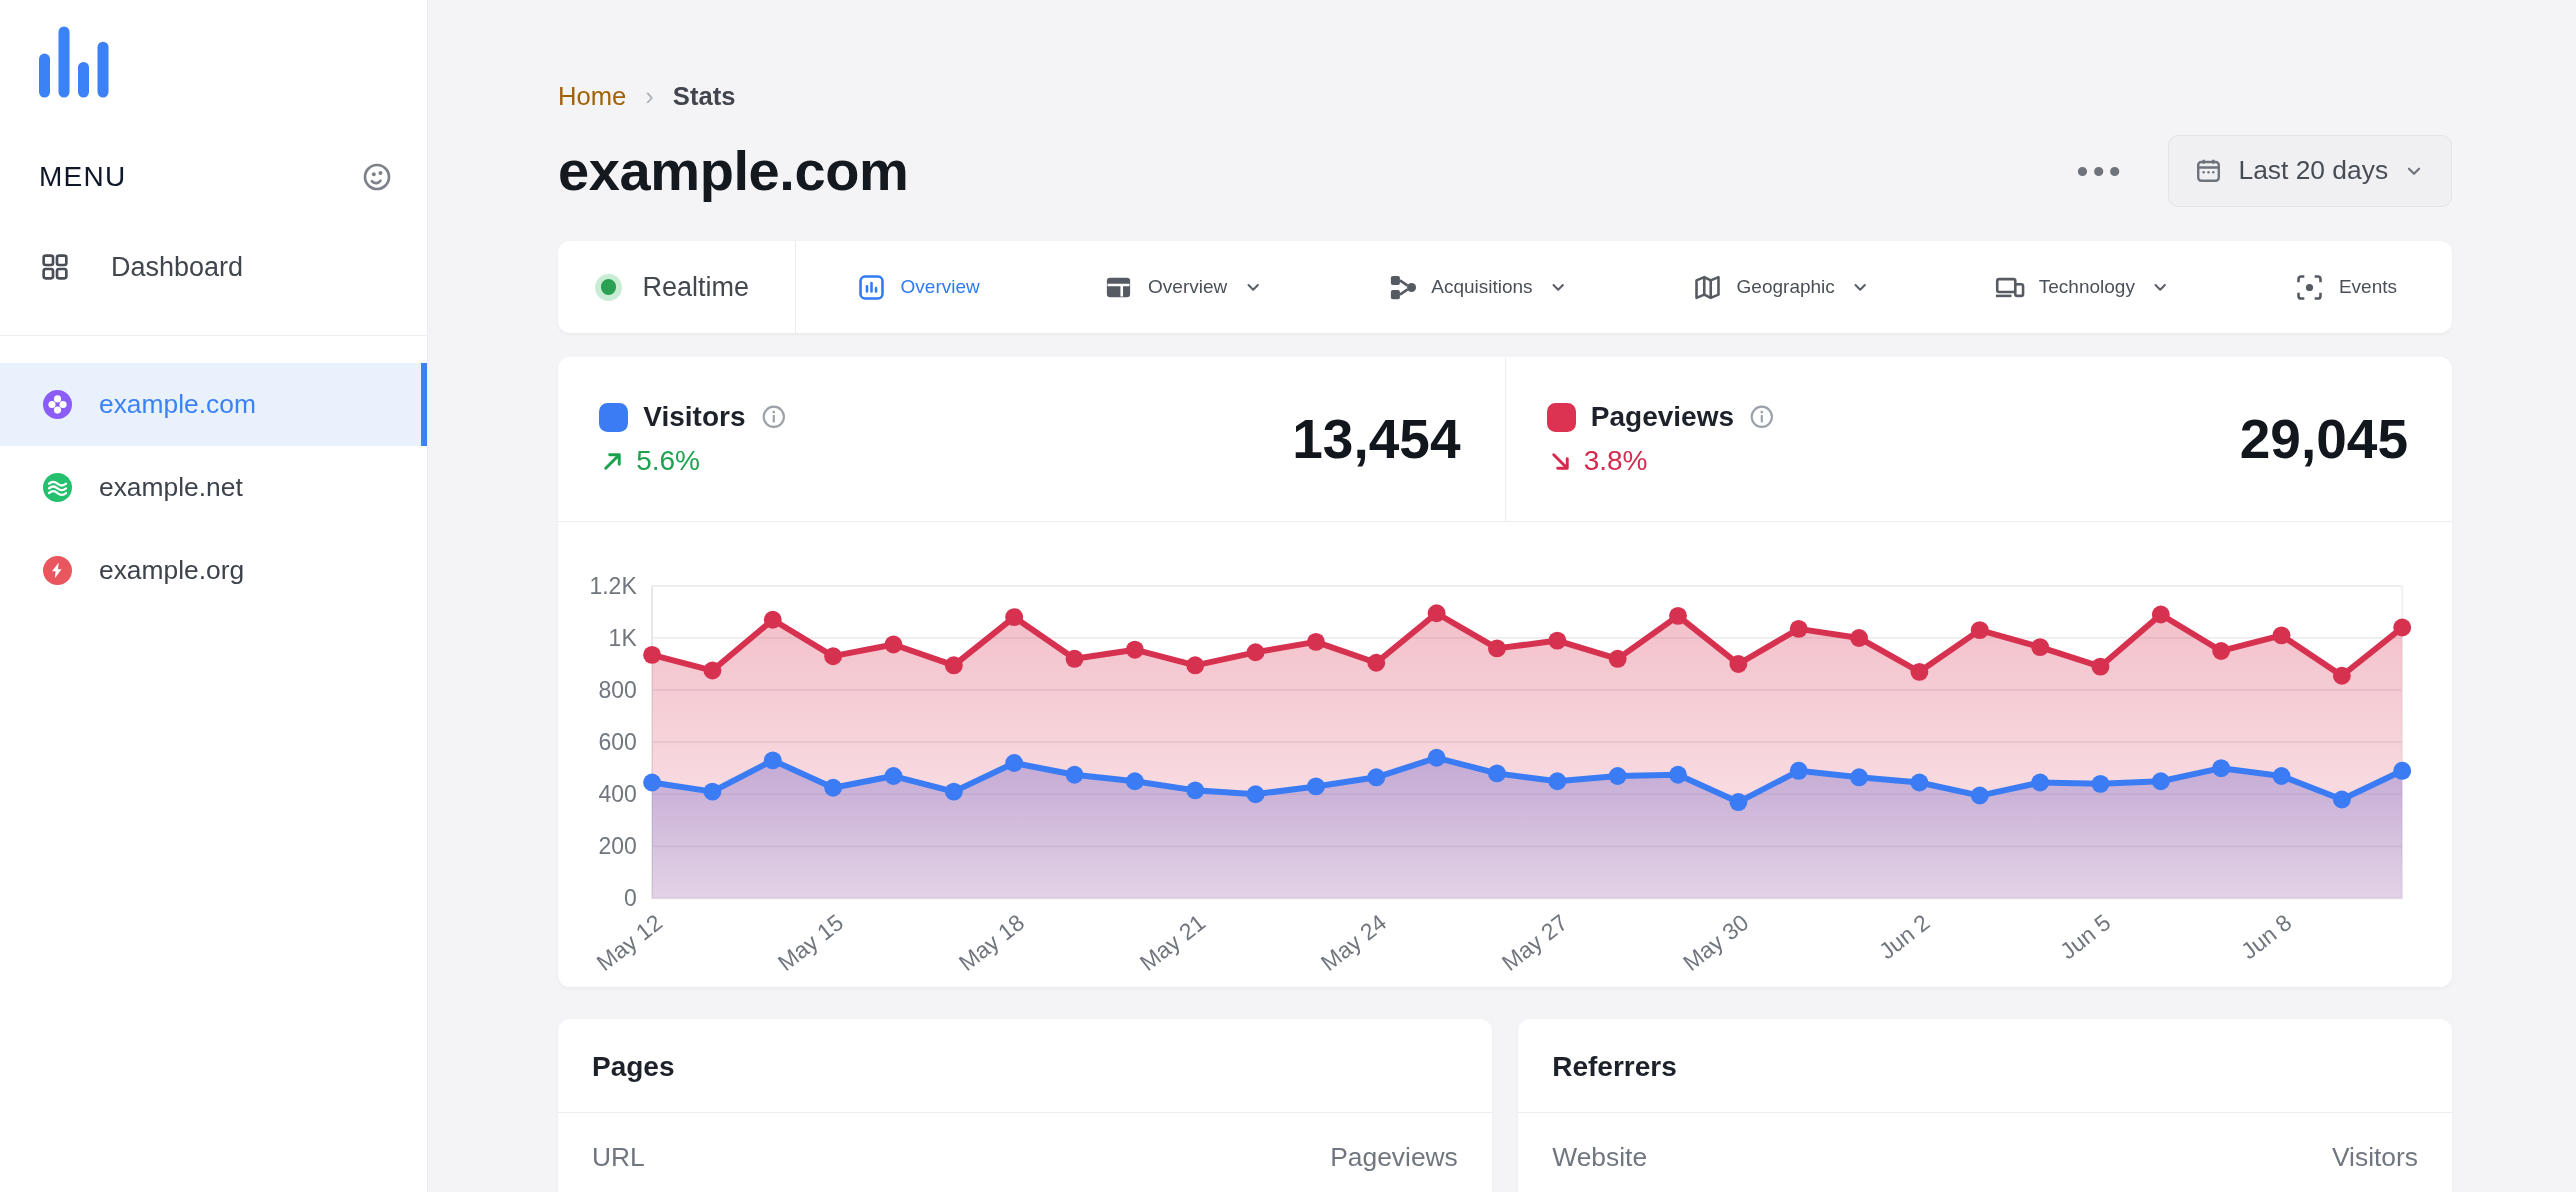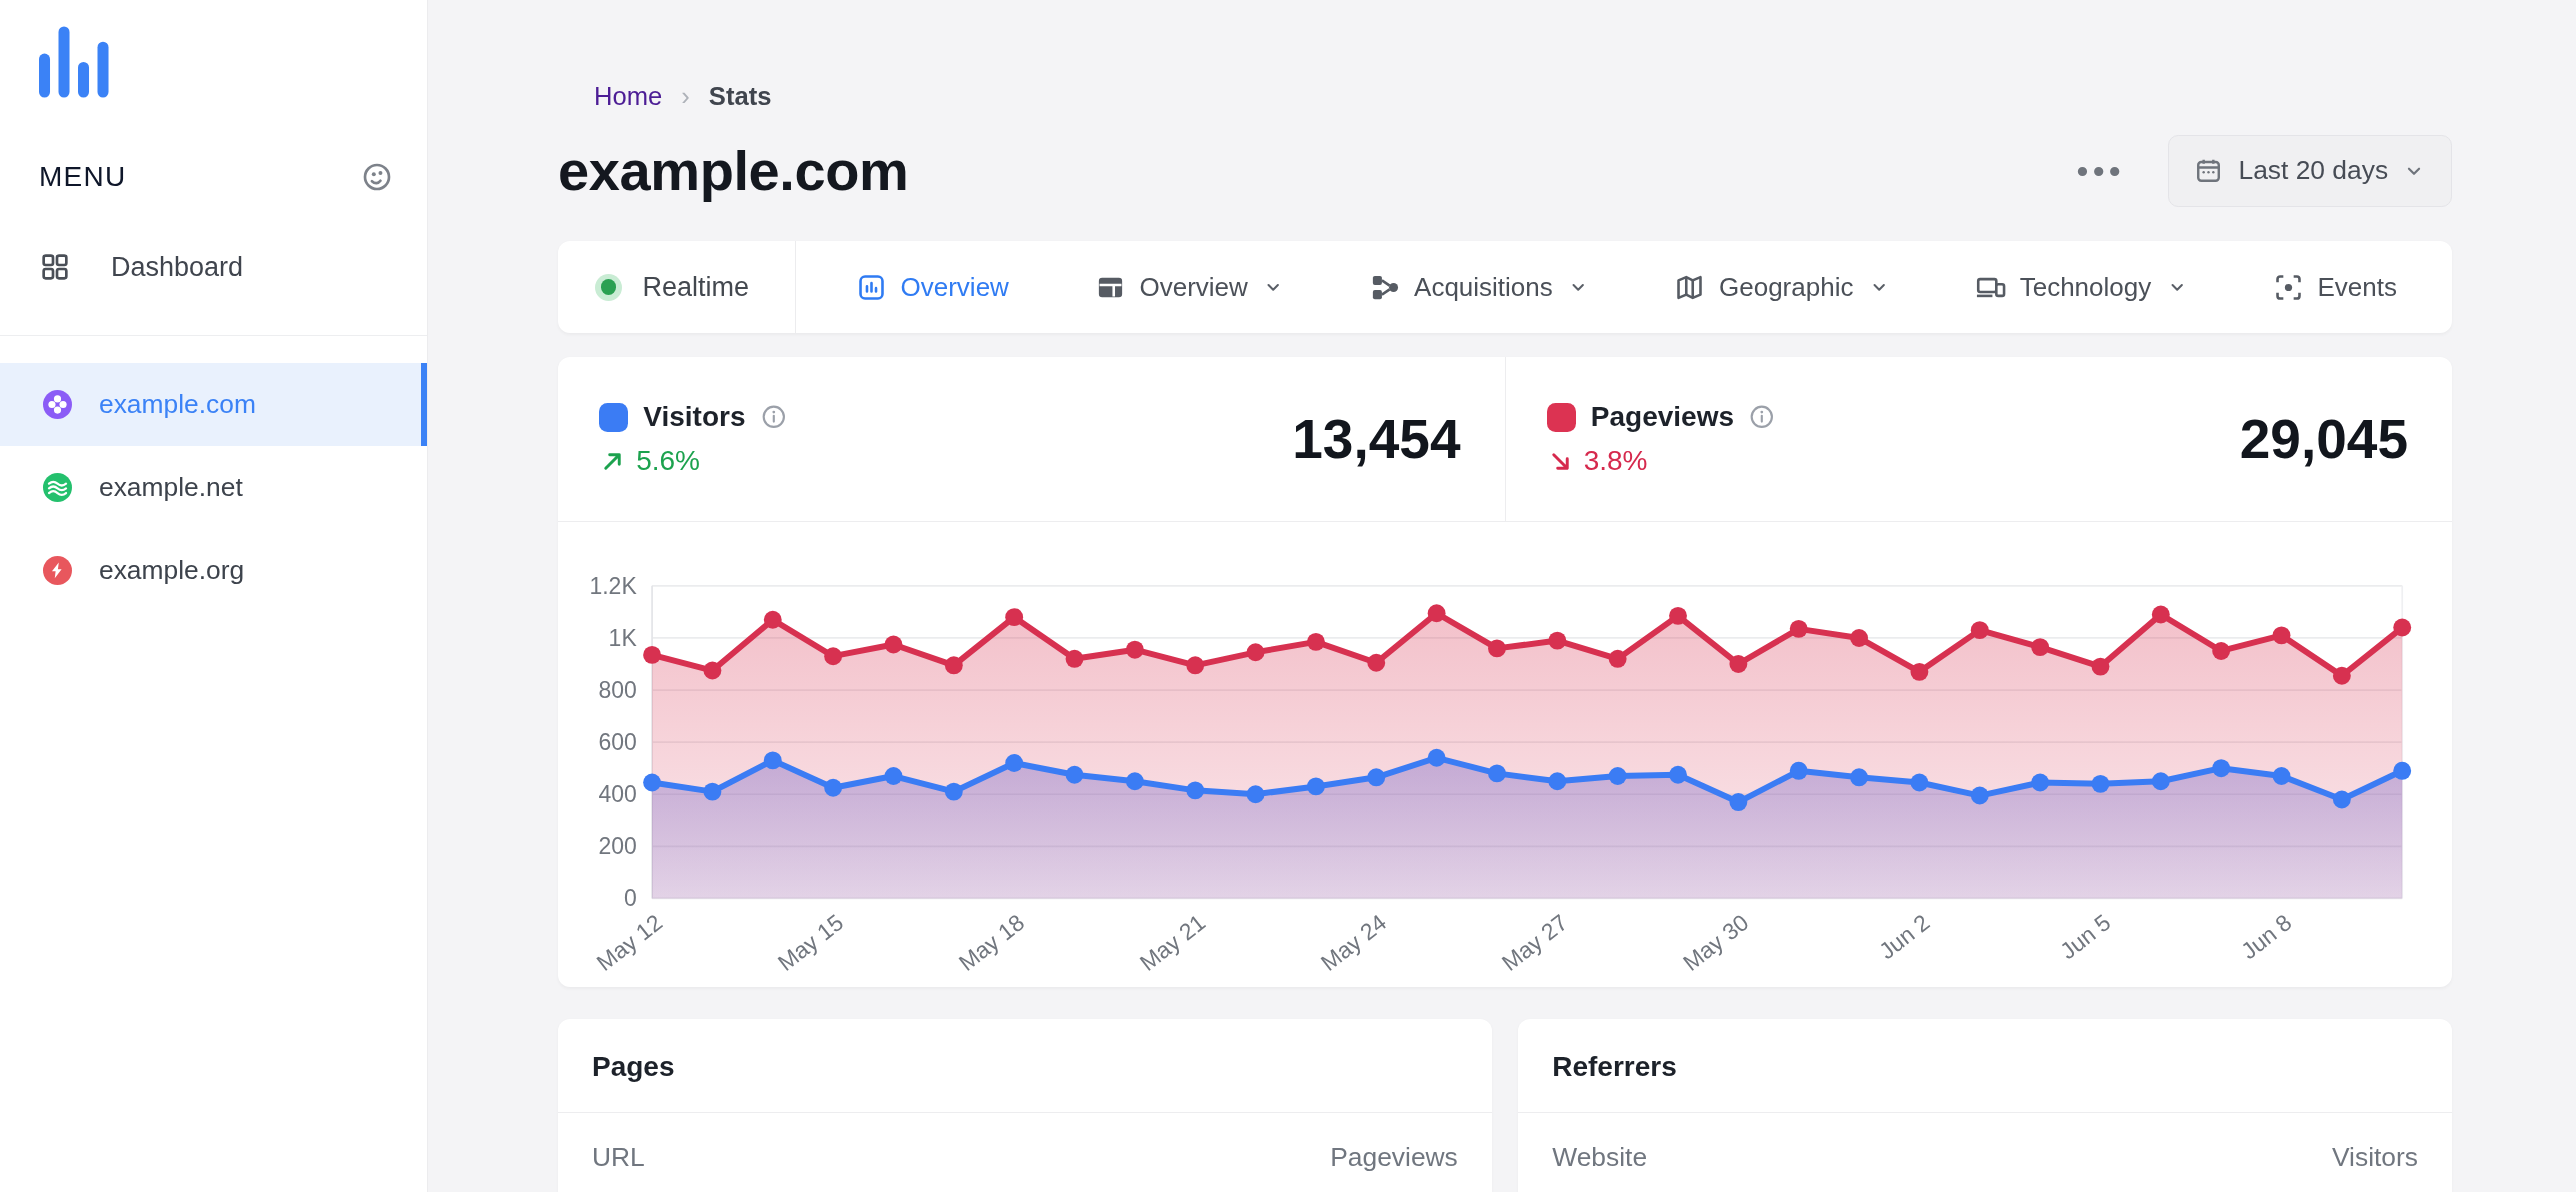--- a/index.html
+++ b/index.html
@@ -36,21 +36,21 @@
   }
   .site-item .label { font-size:26.4px; color:#3d434c; }
   .site-item.active { background:#e9f1fd; border-right-color:#3b82f6; }
   .site-item.active .label { color:#3b82f6; }
   .site-icon { width:29px; height:29px; border-radius:50%; display:flex; align-items:center; justify-content:center; }
 
   
   .main { flex:1; padding:81px 124px 0 130px; }
 
   .breadcrumb { display:flex; align-items:center; gap:19px; font-size:25.6px; height:31px; }
-  .crumb-home { color:#4c1d95; cursor:pointer;margin-left:36px; }
+  .crumb-home { color:#a16207; cursor:pointer; }
   .crumb-sep { color:#aeb2b9; }
   .crumb-current { color:#40454e; font-weight:600; }
 
   .header-row { display:flex; align-items:center; justify-content:space-between; margin-top:22px; height:73px; }
   .page-title { font-size:56px; font-weight:700; color:#14181f; letter-spacing:-0.4px; }
   .header-actions { display:flex; align-items:center; gap:34px; }
   .more-button { font-size:34px; color:#6f747c; letter-spacing:4.3px; cursor:pointer; line-height:1; padding:8.5px; }
   .daterange-button {
     display:flex; align-items:center; gap:15.3px;
     height:72px; padding:0 25.6px; border-radius:10.2px;
@@ -64,21 +64,21 @@
   .tabbar { display:flex; align-items:stretch; height:92px; margin-top:34px; }
   .realtime {
     display:flex; align-items:center; gap:20.4px;
     padding:0 46px 0 37px; border-right:1.7px solid #ececee; cursor:pointer;
   }
   .realtime .label { font-size:27px; color:#43484f; font-weight:500; }
   .live-dot { width:27px; height:27px; border-radius:50%; background:#c9ecd4; display:flex; align-items:center; justify-content:center; }
   .live-dot::after { content:""; width:15.3px; height:15.3px; border-radius:50%; background:#2aa052; }
   .tabs-rest { flex:1; display:flex; align-items:center; justify-content:space-between; padding:0 55px 0 60px; }
   .tab { display:flex; align-items:center; gap:13.6px; cursor:pointer; color:#565b63; }
-  .tab .label { font-size:26px; color:#4b5058; font-weight:500; }
+  .tab .label { font-size:19px; color:#4b5058; font-weight:500; }
   .tab.active { color:#2f7bf3; }
   .tab.active .label { color:#2f7bf3; }
   .tab .chev { color:#5a5f67; margin-left:1.7px; }
 
   
   .overview-card { margin-top:24px; }
   .stats-row { display:flex; height:164px; }
   .stat-cell { display:flex; align-items:center; padding:0 44px 0 41px; flex:1; }
   .stat-cell + .stat-cell { border-left:1.7px solid #ededef; }
   .stat-meta { display:flex; flex-direction:column; gap:12px; }

